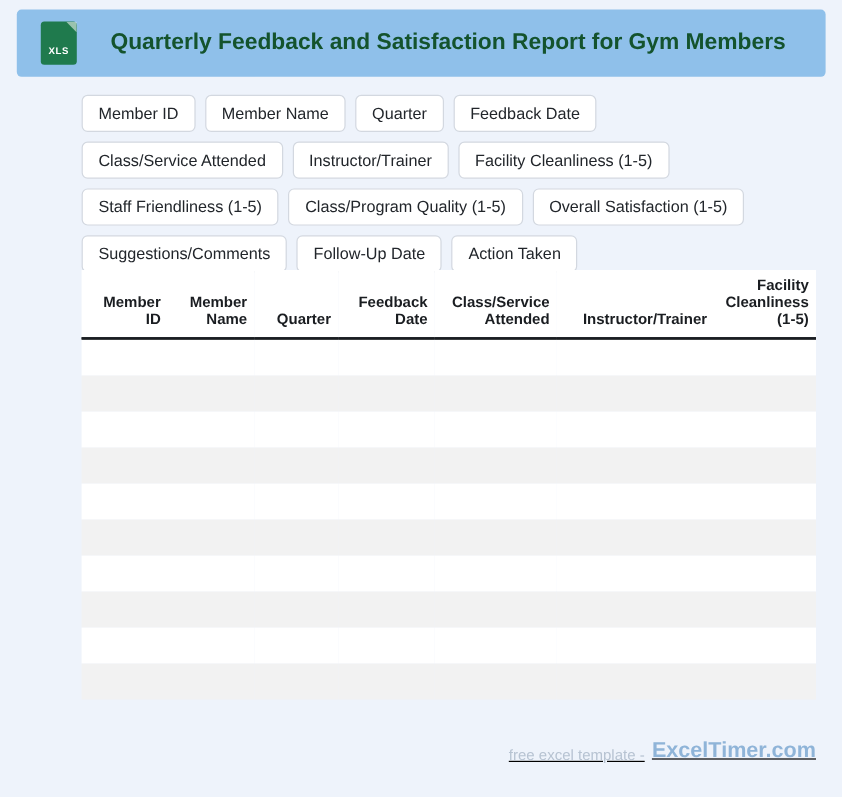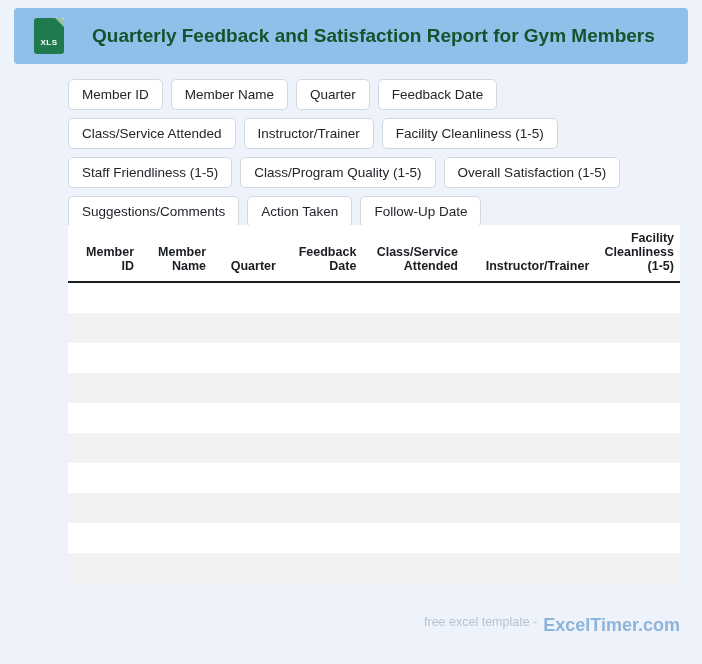--- a/index.html
+++ b/index.html
@@ -132,22 +132,23 @@
   }
   table.grid tbody tr:nth-child(even) td {
     background: #f2f2f2;
   }
   
   .footer {
     position: absolute;
     right: 22px;
     bottom: 28px;
     display: flex;
-    align-items: flex-start;
+    align-items: flex-end;
     gap: 6px;
+    text-decoration: underline;
   }
   .footer .note {
     color: #b7c3d2;
     font-size: 12.5px;
   }
   .footer .brand {
     color: #8fb4d8;
     font-size: 18px;
     font-weight: bold;
   }
@@ -171,22 +172,22 @@
     <div class="chip">Member Name</div>
     <div class="chip">Quarter</div>
     <div class="chip">Feedback Date</div>
     <div class="chip">Class/Service Attended</div>
     <div class="chip">Instructor/Trainer</div>
     <div class="chip">Facility Cleanliness (1-5)</div>
     <div class="chip">Staff Friendliness (1-5)</div>
     <div class="chip">Class/Program Quality (1-5)</div>
     <div class="chip">Overall Satisfaction (1-5)</div>
     <div class="chip">Suggestions/Comments</div>
+    <div class="chip">Follow-Up Date</div>
     <div class="chip">Action Taken</div>
-    <div class="chip">Follow-Up Date</div>
   </div>
 
   <div class="table-wrap">
     <table class="grid">
       <colgroup>
         <col style="width:68px">
         <col style="width:68px">
         <col style="width:66px">
         <col style="width:76px">
         <col style="width:96px">

